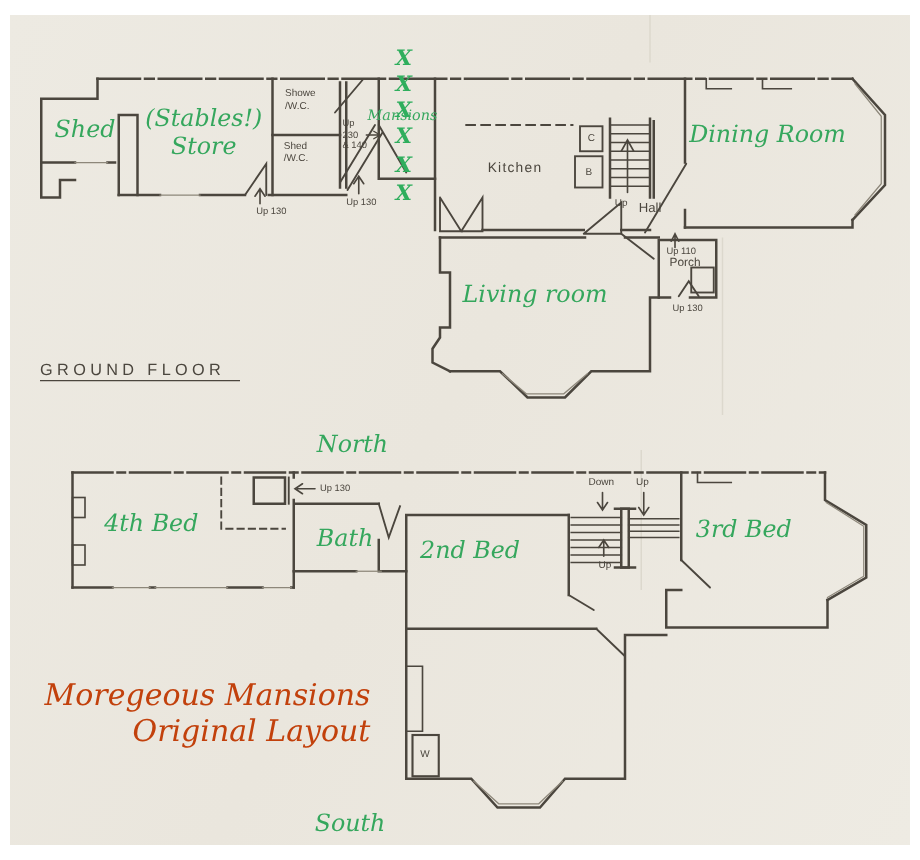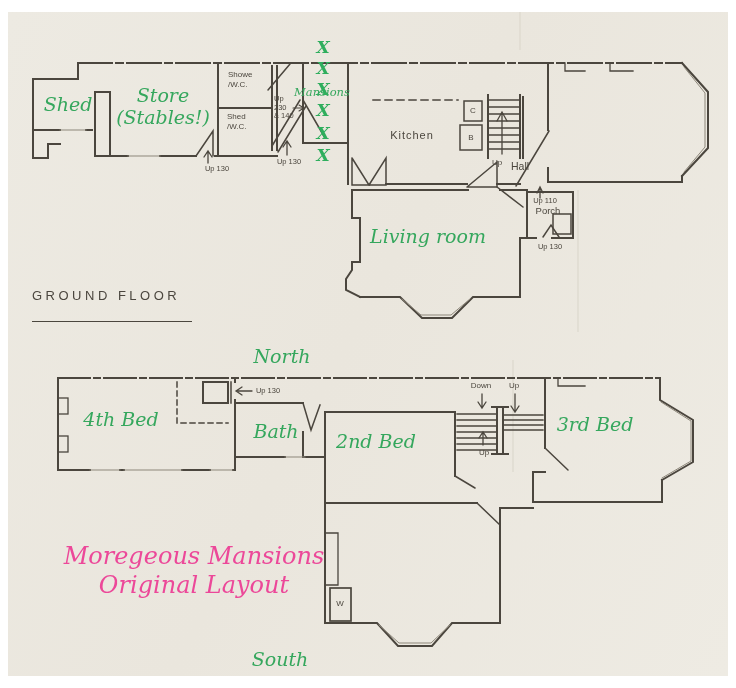--- a/index.html
+++ b/index.html
@@ -10,23 +10,23 @@
   #paper{
     position:absolute;left:8px;top:12px;width:720px;height:664px;
     background:linear-gradient(118deg,#edeae2 0%,#eae6dd 48%,#eeebe3 100%);
   }
   svg{position:absolute;left:0;top:0;}
   .lbl{position:absolute;transform:translate(-50%,-50%);white-space:nowrap;line-height:1.1;}
   .lbl-tl{position:absolute;white-space:nowrap;}
   .green{font-family:"DejaVu Serif",serif;font-style:italic;color:#35a75d;}
   .pencil{font-family:Liberation Sans, sans-serif;color:#4b463e;}
   .x-mark{font-family:"DejaVu Serif",serif;font-style:italic;color:#2fae5d;font-size:17px;font-weight:bold;}
-  .title{font-family:"DejaVu Serif",serif;font-style:italic;color:#ec4899;font-size:24px;line-height:29px;text-align:center;margin-left:28px;}
+  .title{font-family:"DejaVu Serif",serif;font-style:italic;color:#c2410c;font-size:24px;line-height:29px;text-align:right;}
   .block span{display:block;}
-  .underline{border-bottom:1.5px solid #4b463e;padding-bottom:18px;padding-right:12px;}
+  .underline{border-bottom:1.5px solid #4b463e;padding-bottom:1px;padding-right:12px;}
 </style>
 </head>
 <body>
 
 <div id="stage">
   <div id="paper"></div>
 
   <svg width="736" height="688" viewBox="0 0 736 688">
 
     <g stroke="#dcd8cd" stroke-width="1.2" fill="none">
@@ -161,22 +161,22 @@
 
       <path d="M515,394 V410 M511,406 L515,412 L519,406" stroke-width="1.3"></path>
 
       <path d="M483,445 V434 M479,438 L483,432 L487,438" stroke-width="1.3"></path>
     </g>
   </svg>
 
   <div class="lbl green" style="left:68px;top:104px;font-size:19px">Shed</div>
 
   <div class="lbl green block" style="left:163px;top:106px;font-size:19px;text-align:center;line-height:22px">
+    <span>(Stables!)</span>
     <span>Store</span>
-    <span>(Stables!)</span>
   </div>
 
   <div class="lbl-tl pencil block" style="left:228px;top:70px;font-size:8px;line-height:10px">
     <span>Showe</span>
     <span>/W.C.</span>
   </div>
 
   <div class="lbl-tl pencil block" style="left:227px;top:112px;font-size:8px;line-height:10px">
     <span>Shed</span>
     <span>/W.C.</span>
@@ -187,20 +187,21 @@
     <span>230</span>
     <span>&amp; 140</span>
   </div>
 
   <div class="lbl green" style="left:322px;top:92px;font-size:11.5px">Mansions</div>
   <div class="lbl pencil" style="left:412px;top:135px;font-size:11px;letter-spacing:1px">Kitchen</div>
   <div class="lbl pencil" style="left:473px;top:111px;font-size:8px">C</div>
   <div class="lbl pencil" style="left:471px;top:138px;font-size:8px">B</div>
   <div class="lbl pencil" style="left:497px;top:163px;font-size:8px">Up</div>
   <div class="lbl pencil" style="left:520px;top:167px;font-size:10.5px">Hall</div>
+  <div class="lbl green" style="left:614px;top:108px;font-size:19px">Dining Room</div>
   <div class="lbl green" style="left:428px;top:236px;font-size:19px">Living room</div>
   <div class="lbl pencil" style="left:545px;top:201px;font-size:7.5px">Up 110</div>
   <div class="lbl pencil" style="left:548px;top:211px;font-size:9.5px">Porch</div>
   <div class="lbl pencil" style="left:550px;top:247px;font-size:7.5px">Up 130</div>
   <div class="lbl pencil" style="left:217px;top:169px;font-size:7.5px">Up 130</div>
   <div class="lbl pencil" style="left:289px;top:162px;font-size:7.5px">Up 130</div>
 
   <div class="lbl-tl pencil underline" style="left:32px;top:288px;font-size:13px;letter-spacing:3.5px">GROUND FLOOR</div>
 
   <div class="lbl x-mark" style="left:323px;top:47px">X</div>

